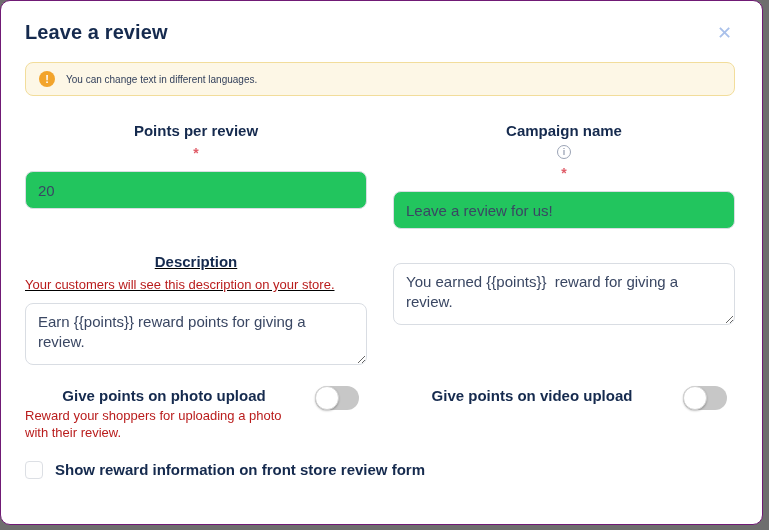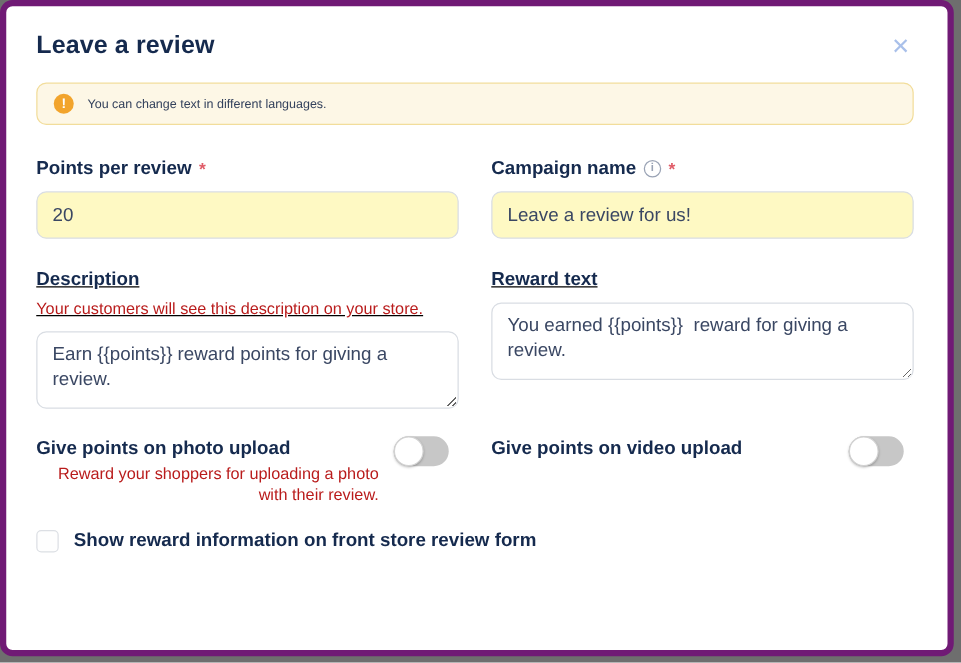--- a/index.html
+++ b/index.html
@@ -8,21 +8,21 @@
     background: #6e6e6e;
     font-family: "Liberation Sans", sans-serif;
     overflow: hidden;
     position: relative;
   }
   .modal {
     position: absolute;
     top: 0; left: 0; right: 6px; bottom: 5px;
     background: #ffffff;
     border-radius: 10px;
-    border: 5px solid #701a75;
+    border: 1px solid #701a75;
     padding: 20px 27px 12px 24px;
   }
   .modal-header { position: relative; }
   .modal-title {
     font-size: 20px;
     font-weight: 700;
     color: #152a4e;
     letter-spacing: 0.1px;
   }
   .close-btn {
@@ -67,20 +67,21 @@
   .row1 { margin-top: 26px; }
   .row2 { margin-top: 24px; text-decoration: underline; }
   .row3 { margin-top: 18px; }
   .field-label {
     display: flex;
     align-items: center;
     gap: 6px;
     font-size: 15px;
     font-weight: 700;
     color: #152a4e;
+    flex-direction: column;
   }
   .required { color: #e05c68; font-weight: 700; font-size: 14px; }
   .info-icon {
     width: 14px; height: 14px;
     border: 1px solid #9aa3b5;
     border-radius: 50%;
     color: #9aa3b5;
     font-size: 9px;
     font-weight: 700;
     display: inline-flex;
@@ -93,21 +94,21 @@
     margin-top: 10px;
     width: 100%;
     height: 38px;
     border: 1px solid #d9dde3;
     border-radius: 8px;
     padding: 0 12px;
     font-size: 15px;
     color: #3a4763;
     font-family: "Liberation Sans", sans-serif;
     outline: none;
-    background: #fef9c3;
+    background: #22c55e;
   }
   .helper {
     margin-top: 6px;
     font-size: 13px;
     color: #b91c1c;
     line-height: 17px;
   }
   .textarea {
     margin-top: 10px;
     width: 100%;
@@ -116,21 +117,21 @@
     border-radius: 8px;
     padding: 8px 12px;
     font-size: 15px;
     color: #3a4763;
     font-family: "Liberation Sans", sans-serif;
     outline: none;
     resize: vertical;
     line-height: 20px;
     background: #ffffff;
   }
-  .toggle-cell { position: relative; padding-right: 64px; text-align: right; }
+  .toggle-cell { position: relative; padding-right: 64px; }
   .toggle {
     position: absolute;
     top: -1px; right: 8px;
     width: 44px; height: 24px;
     border-radius: 12px;
     background: #c7c7c7;
     cursor: pointer;
   }
   .toggle-knob {
     position: absolute;
@@ -222,23 +223,20 @@
 
   <div class="grid row2">
     <div>
       <div class="field-label">
         <span>Description</span>
       </div>
       <div class="helper">Your customers will see this description on your store.</div>
       <textarea class="textarea" style="">Earn {{points}} reward points for giving a review.</textarea>
     </div>
     <div>
-      <div class="field-label">
-        <span>Reward text</span>
-      </div>
       <textarea class="textarea" style="">You earned {{points}}  reward for giving a review.</textarea>
     </div>
   </div>
 
   <div class="grid row3">
     <div class="toggle-cell">
       <div class="field-label">Give points on photo upload</div>
       <div class="helper toggle-helper">Reward your shoppers for uploading a photo with their review.</div>
       <div class="toggle">
         <div class="toggle-knob"></div>

